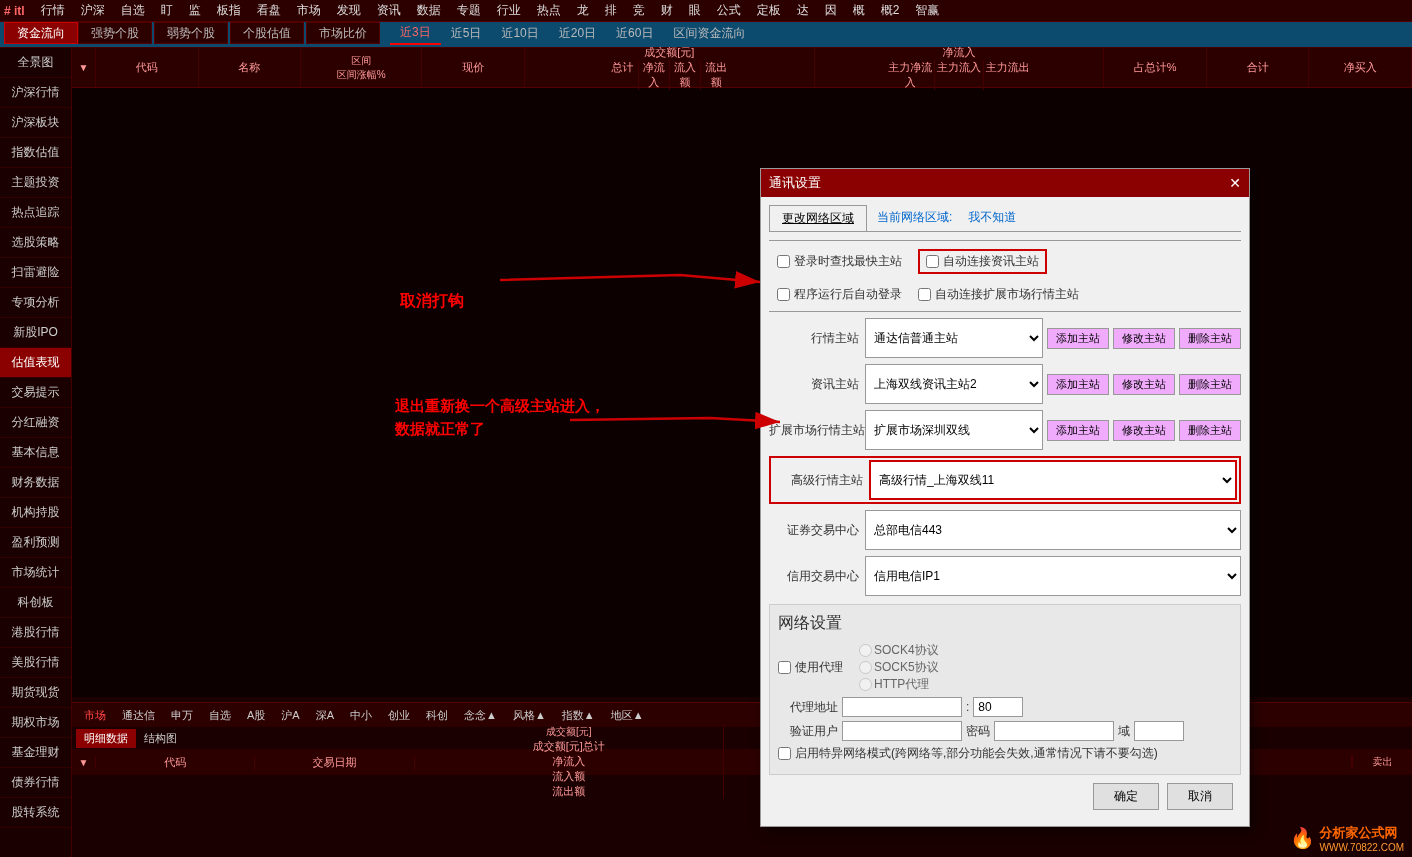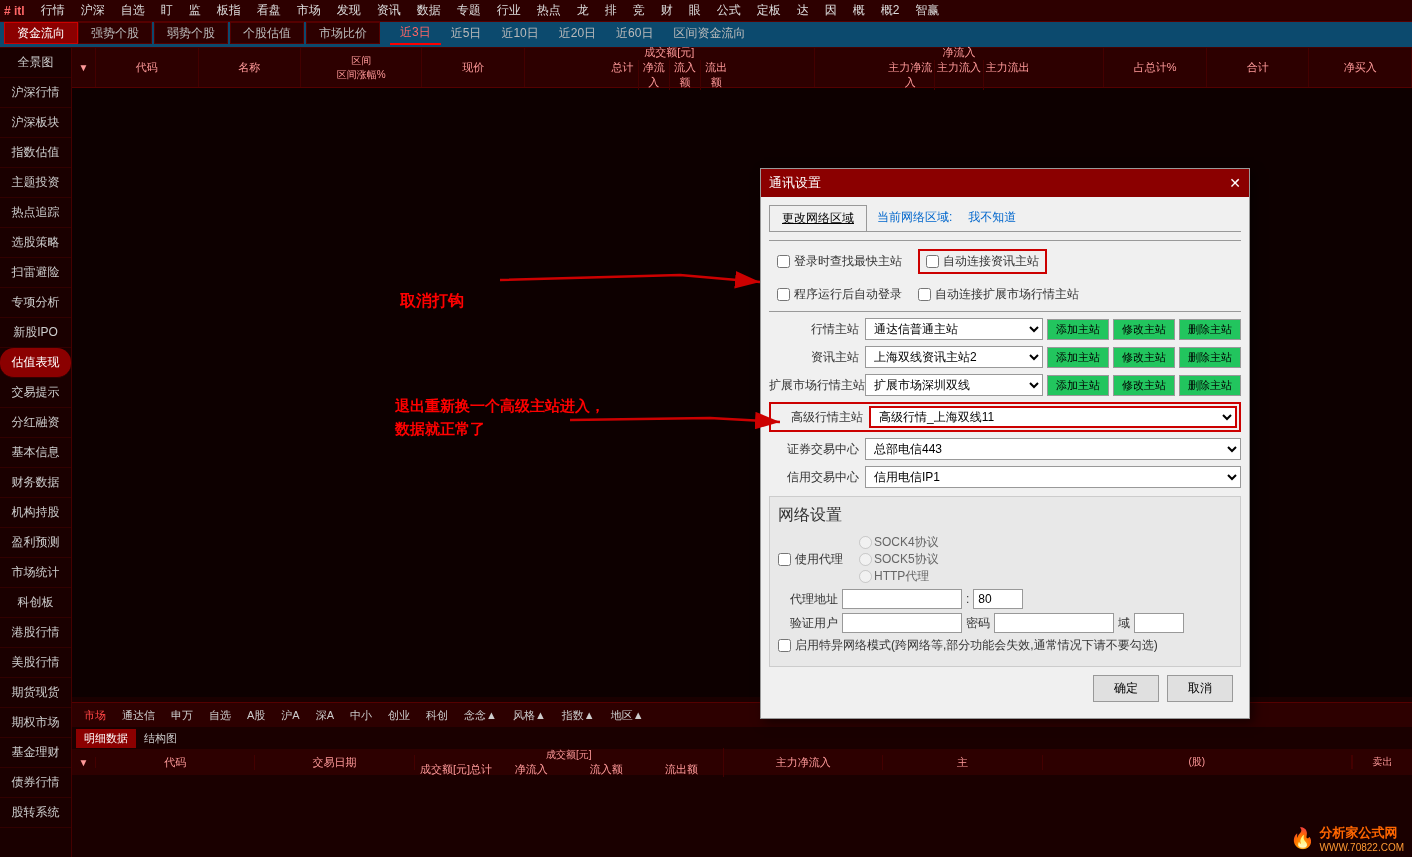--- a/index.html
+++ b/index.html
@@ -13,21 +13,21 @@
     .tab-bar { background: #0c4a6e; height: 26px; display: flex; align-items: flex-start; padding: 0 4px; border-bottom: 1px solid #400; }
     .tab { padding: 2px 12px; cursor: pointer; font-size: 12px; border: 1px solid transparent; height: 22px; display: flex; align-items: center; }
     .tab.active { background: #8b0000; color: #fff; border-color: #c00; }
     .tab:not(.active) { color: #bbb; background: #2d0000; border-color: #500; margin-right: 2px; }
     .sub-tab { padding: 2px 10px; cursor: pointer; font-size: 12px; color: #bbb; }
     .sub-tab.active { color: #ff6666; border-bottom: 2px solid #ff0000; }
     
     
     .sidebar { position: absolute; left: 0; top: 48px; width: 72px; height: calc(100% - 48px); background: #1a0000; border-right: 1px solid #400; }
     .sidebar-item { height: 30px; display: flex; align-items: center; justify-content: center; color: #ccc; cursor: pointer; font-size: 12px; border-bottom: 1px solid #300; }
-    .sidebar-item.active { background: #8b0000; color: #fff; border-radius: 14px; }
+    .sidebar-item.active { background: #8b0000; color: #fff; }
     
     
     .main-content { position: absolute; left: 72px; top: 48px; right: 0; bottom: 160px; background: #0d0000; }
     .col-header { color: #ff9999; font-size: 11px; padding: 0 4px; border-right: 1px solid #400; flex: 1; text-align: center; height: 100%; display: flex; align-items: center; justify-content: center; }
     
     
     .error-msg { position: absolute; top: 90px; right: 280px; color: #ff0000; font-size: 13px; font-weight: bold; z-index: 5; }
     
     
     .dialog { position: absolute; top: 168px; left: 760px; width: 490px; background: #f0f0f0; border: 1px solid #999; box-shadow: 4px 4px 10px rgba(0,0,0,0.5); z-index: 100; }
@@ -42,22 +42,22 @@
     .dialog-tab-info { color: #0066cc; font-size: 12px; padding: 4px 8px; }
     .section-divider { border: none; border-top: 1px solid #999; margin: 4px 0; }
     
     
     .checkbox-row { display: flex; align-items: center; margin: 4px 0; font-size: 12px; color: #333; }
     .checkbox-row input[type=checkbox] { margin-right: 4px; }
     
     
     .form-row { display: flex; align-items: center; margin: 6px 0; font-size: 12px; }
     .form-label { width: 90px; text-align: right; color: #333; margin-right: 6px; white-space: nowrap; }
-    .form-select { flex: 1; height: 22px; border: 1px solid #999; background: #fff; font-size: 12px; padding: 0 4px; }
-    .form-btn { padding: 2px 8px; margin-left: 4px; font-size: 11px; background: #22c55e; border: 1px solid #999; cursor: pointer; white-space: nowrap; }
+    .form-select { flex: 1; height: 40px; border: 1px solid #999; background: #fff; font-size: 12px; padding: 0 4px; }
+    .form-btn { padding: 2px 8px; margin-left: 4px; font-size: 11px; background: #f0abfc; border: 1px solid #999; cursor: pointer; white-space: nowrap; }
     
     
     .highlight-select { border: 2px solid #cc0000 !important; }
     
     
     .net-section { background: #e8e8e8; border: 1px solid #ccc; padding: 8px; margin-top: 8px; }
     .net-section-title { color: #333; font-size: 16px; margin-bottom: 8px; }
     .net-row { display: flex; align-items: center; margin: 4px 0; font-size: 12px; color: #333; }
     .net-label { width: 60px; text-align: right; margin-right: 4px; }
     .net-input { width: 120px; height: 20px; border: 1px solid #999; background: #fff; font-size: 12px; padding: 0 4px; }
@@ -391,21 +391,21 @@
     <div class="bottom-sub-tab active">明细数据</div>
     <div class="bottom-sub-tab">结构图</div>
   </div>
 
   <div class="bottom-table-header">
     <div style="width:24px;display:flex;align-items:center;justify-content:center;border-right:1px solid #400;color:#ff9999;font-size:10px;">▼</div>
     <div class="bottom-col">代码</div>
     <div class="bottom-col">交易日期</div>
     <div class="bottom-col" style="flex:2;">
       <div style="color:#ff9999;font-size:10px;">成交额[元]</div>
-      <div style="display:flex;">
+      <div style="display:flex;flex-direction:column;">
         <span style="flex:1;text-align:center;">成交额[元]总计</span>
         <span style="flex:1;text-align:center;">净流入</span>
         <span style="flex:1;text-align:center;">流入额</span>
         <span style="flex:1;text-align:center;">流出额</span>
       </div>
     </div>
     <div class="bottom-col">主力净流入</div>
     <div class="bottom-col">主</div>
     <div class="bottom-col" style="flex:2;">
       <span style="font-size:10px;color:#ff9999;">(股)</span>

